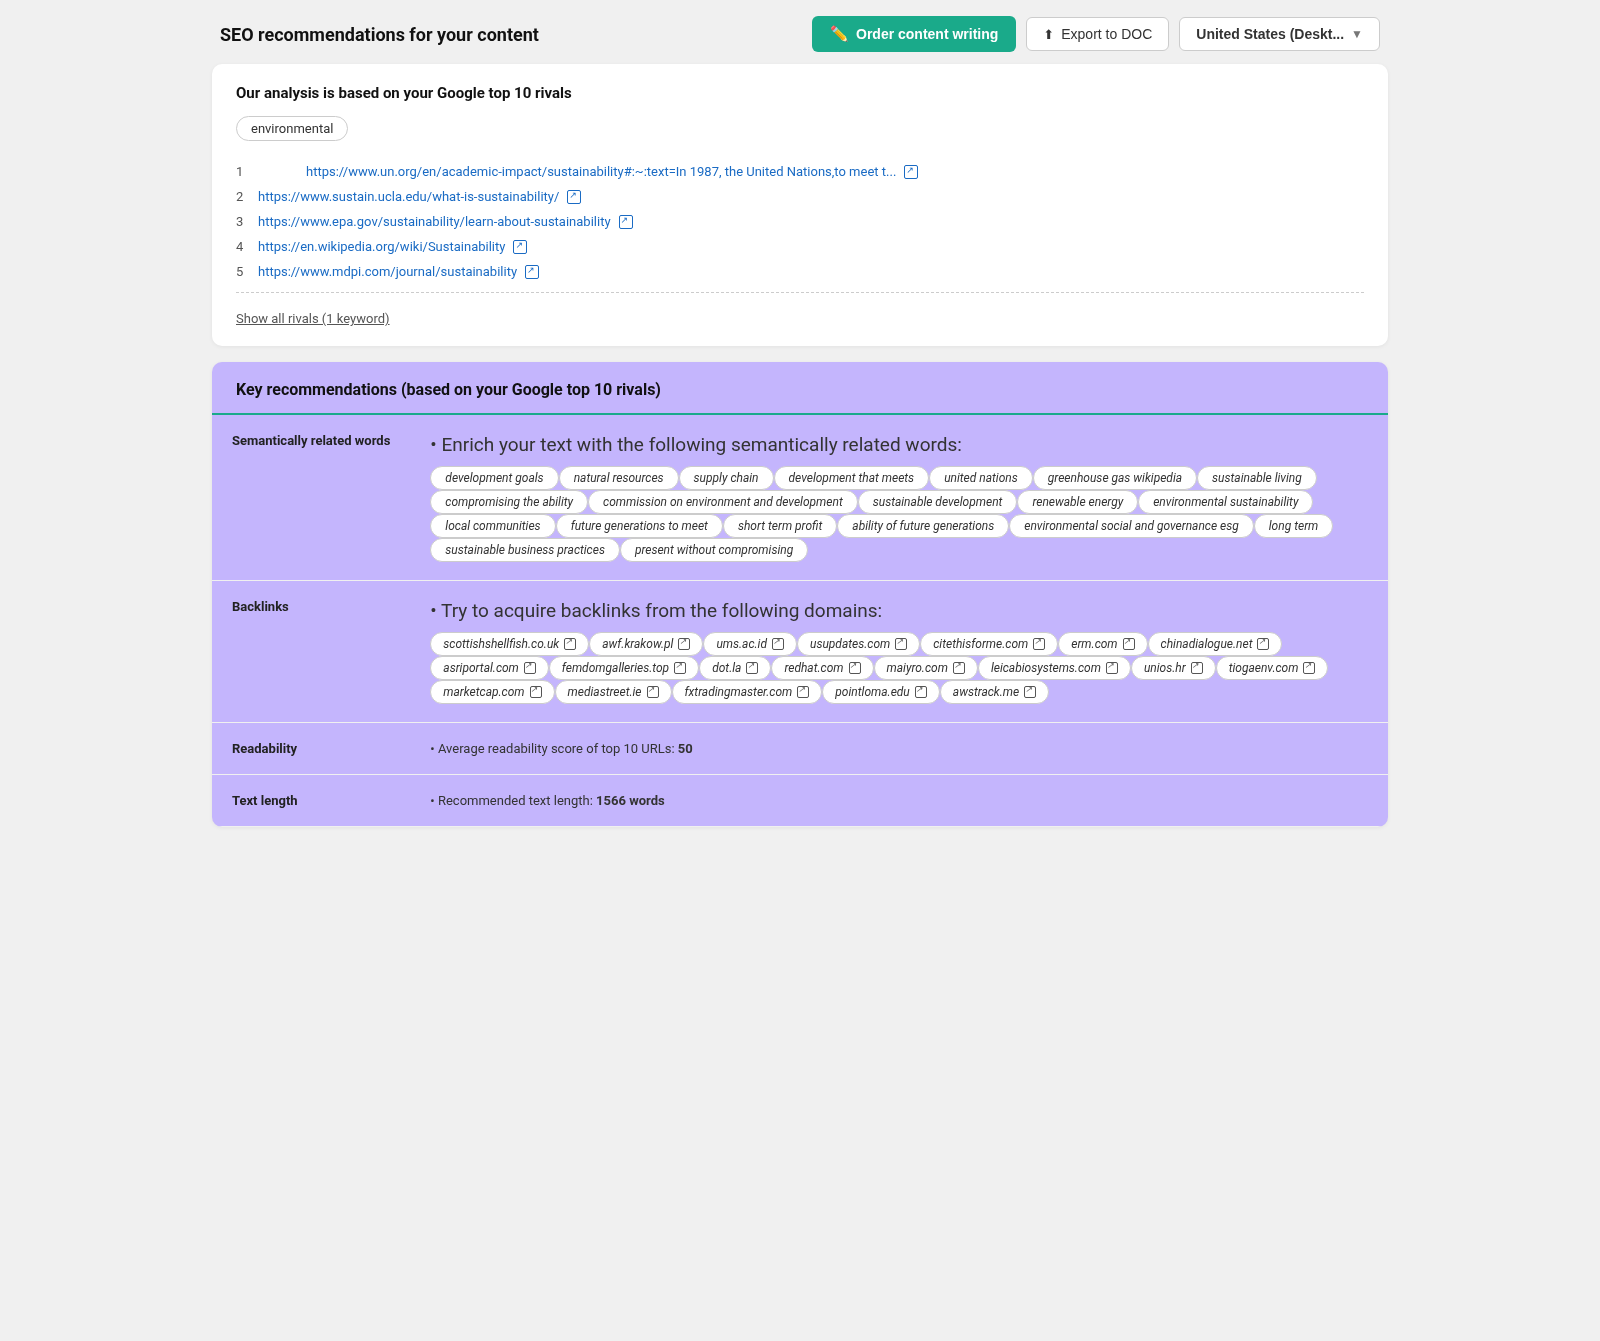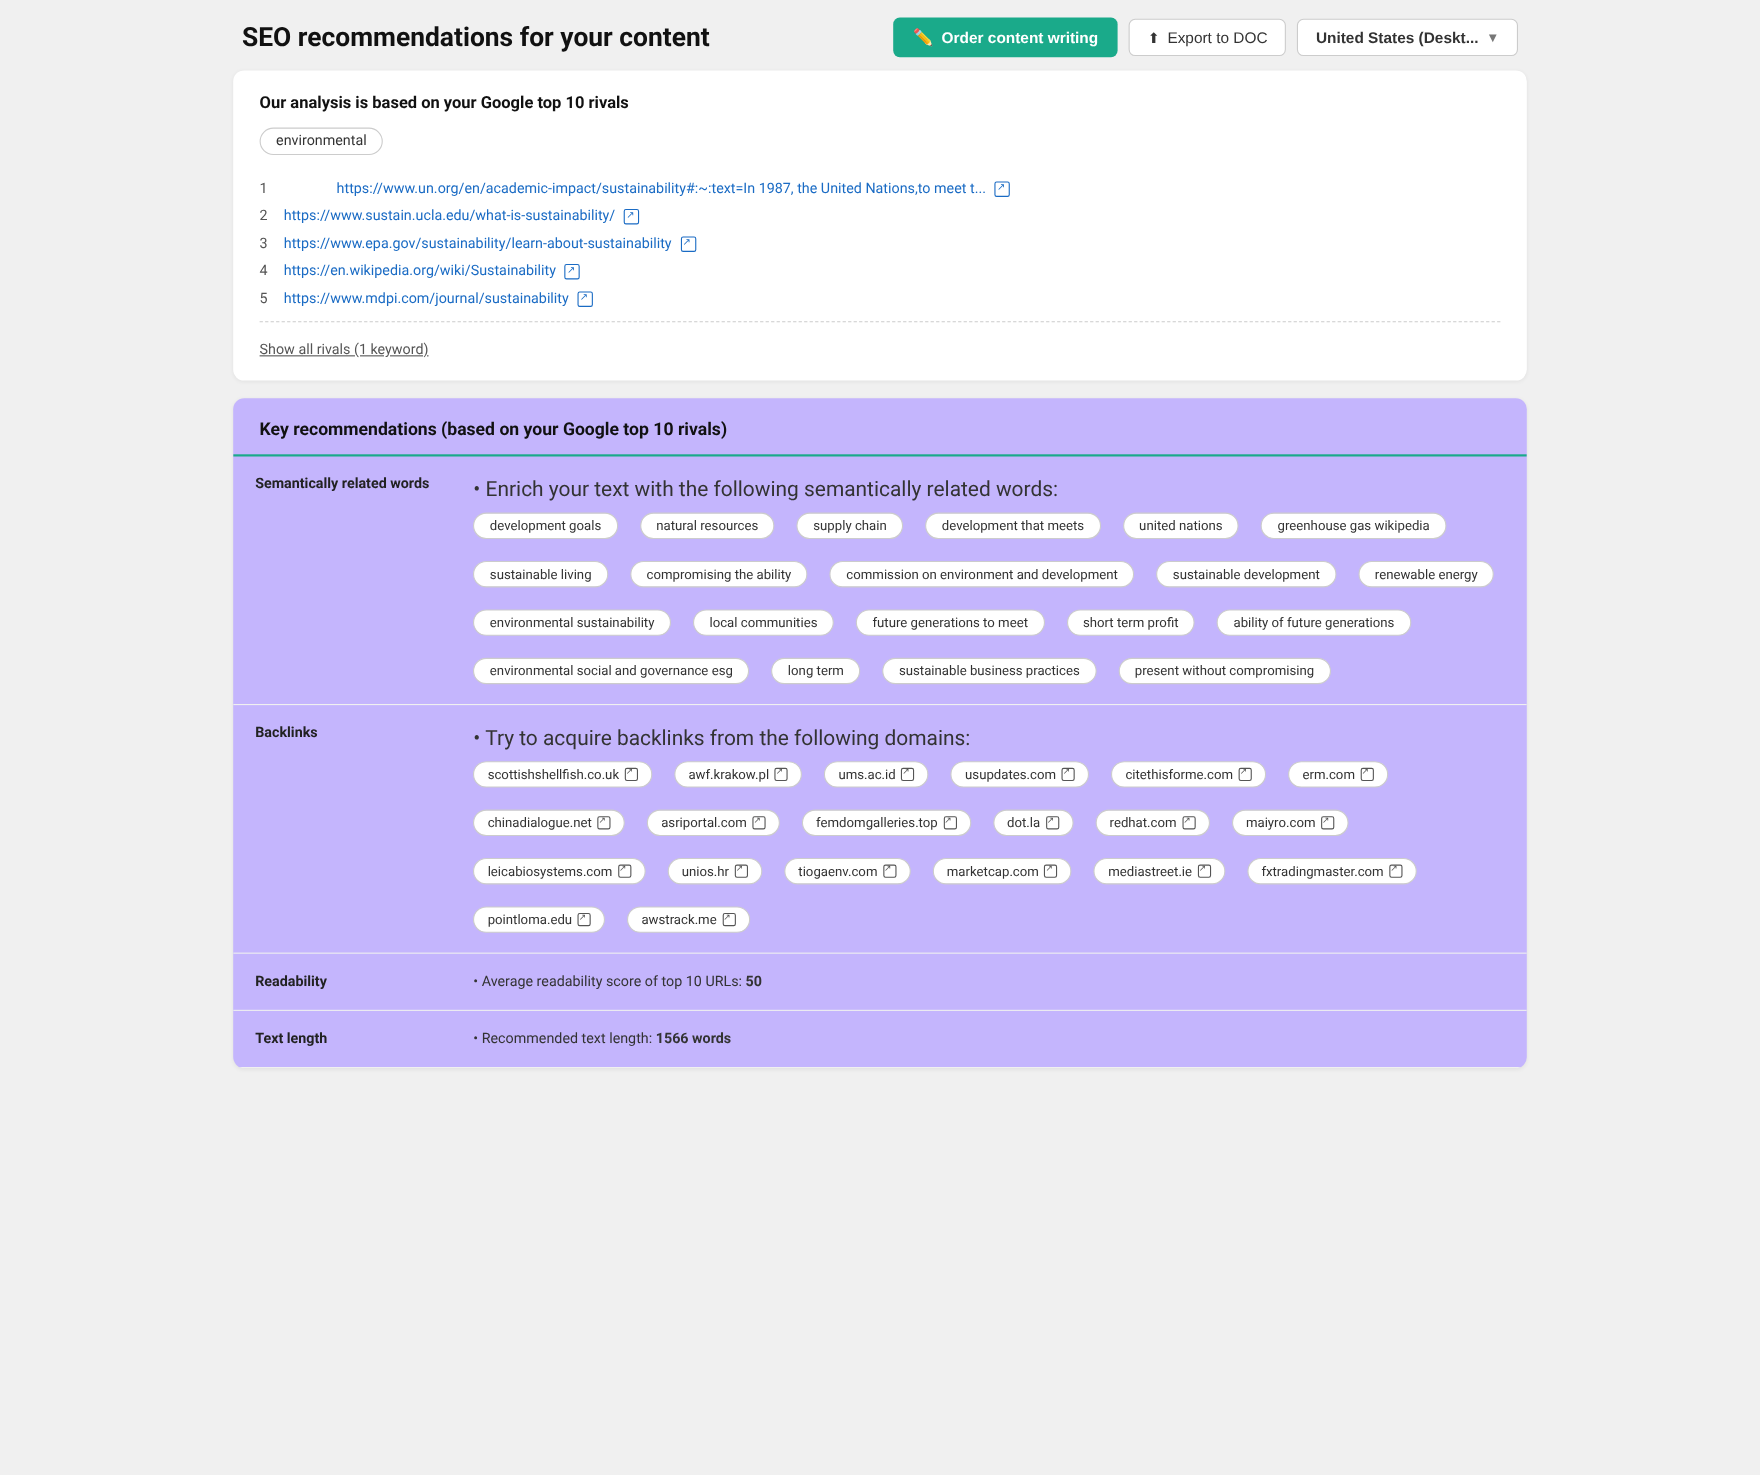--- a/index.html
+++ b/index.html
@@ -46,21 +46,21 @@
     }
     
     .header-row {
       display: flex;
       align-items: center;
       justify-content: space-between;
       padding: 16px 20px 12px 20px;
       background: #f0f0f0;
     }
     .page-title {
-      font-size: 24px;
+      font-size: 18px;
       font-weight: 700;
       color: #111;
     }
     .header-actions {
       display: flex;
       align-items: center;
       gap: 10px;
     }
     .btn-order {
       background: #1aaa8a;
@@ -209,22 +209,23 @@
     }
     .rec-intro {
       margin-bottom: 10px;
       font-size: 19px;
       color: #333;
     }
     
     .tags-container {
       display: flex;
       flex-wrap: wrap;
-      gap: 20px;
+      gap: 0;
       margin-top: 2px;
+      font-style: italic;
     }
     .tag-chip {
       display: inline-block;
       border: 1.5px solid #ccc;
       border-radius: 20px;
       padding: 4px 14px;
       font-size: 12px;
       color: #333;
       background: #fff;
       white-space: nowrap;

